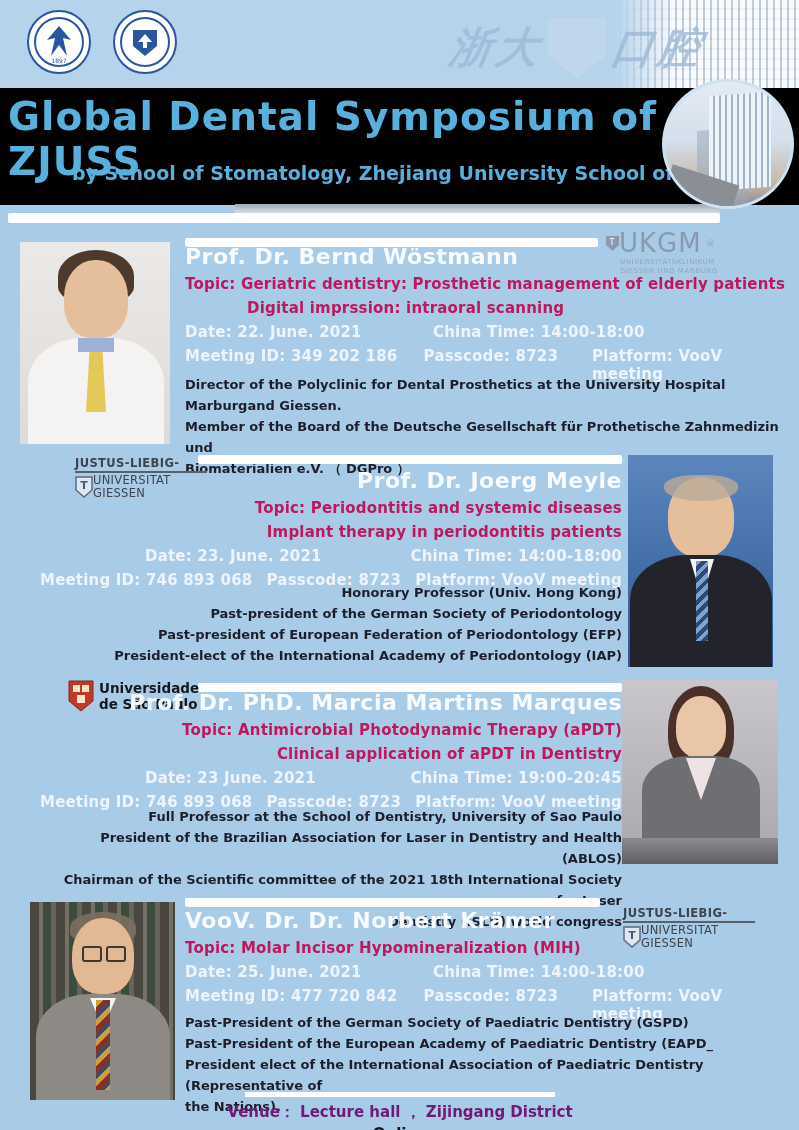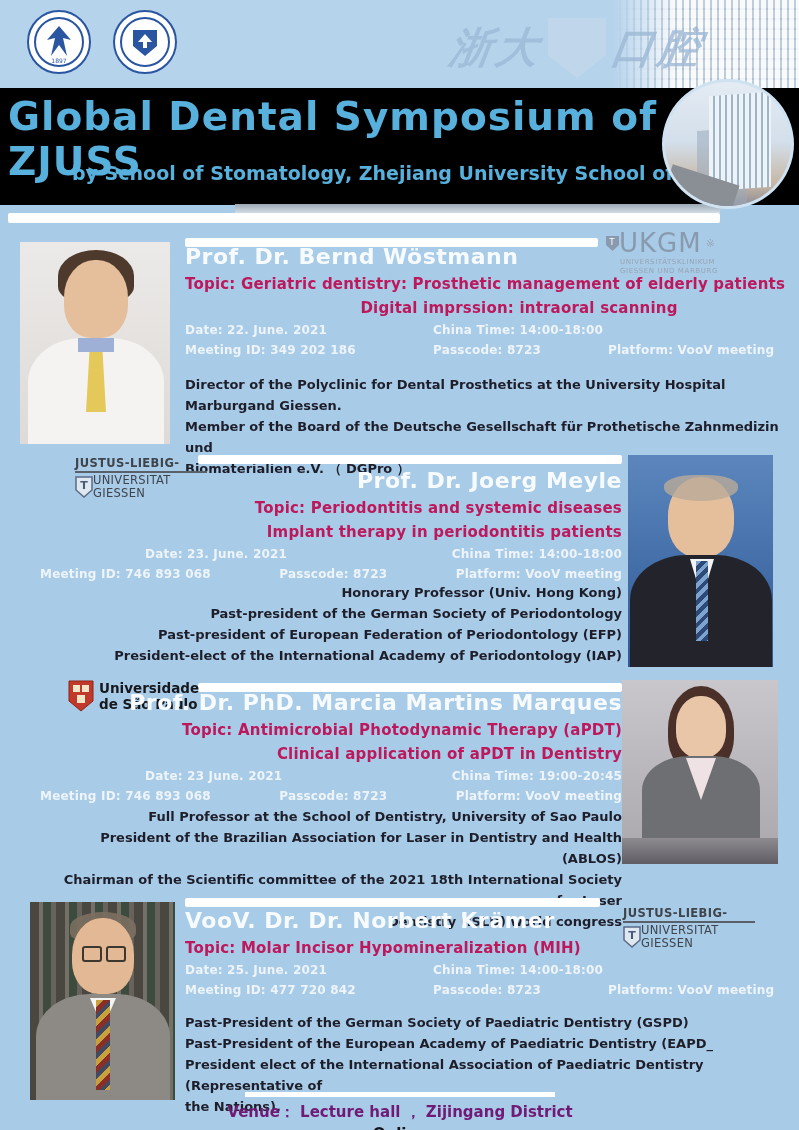--- a/index.html
+++ b/index.html
@@ -45,21 +45,21 @@
     background:linear-gradient(100deg,#8a8f96 40%,#b6a globe58 40%); background:#8a8f96; transform:rotate(18deg); }
   .divider-bar { position:absolute; left:8px; top:213px; width:712px; height:10px; background:#ffffff; border-radius:2px; }
 
   
   .speaker { position:absolute; left:0; width:799px; }
   .white-bar { position:absolute; height:9px; background:#ffffff; border-radius:2px; }
   .photo { position:absolute; overflow:hidden; }
   .info { position:absolute; }
   .name { font-size:22px; font-weight:bold; color:#f8fbfe; letter-spacing:.5px; }
   .line { font-size:15px; color:#be185d; font-weight:600; margin-top:6px; letter-spacing:.2px; }
-  .row { display:flex; margin-top:6px; font-size:12px; color:#eef4f9; font-weight:600; letter-spacing:.2px; }
+  .row { display:flex; margin-top:6px; font-size:15px; color:#eef4f9; font-weight:600; letter-spacing:.2px; }
   .row .c1 { width:248px; }
   .row .c2 { width:175px; }
   .row.sb { justify-content:space-between; }
   .bio { position:absolute; font-size:13px; line-height:21px; font-weight:600; color:#1e1e2a; }
   .al-r { text-align:right; }
 
   
   .ukgm { position:absolute; left:606px; top:0; width:140px; }
   .ukgm-brand { display:flex; align-items:center; font-size:26px; color:#8a9aae; letter-spacing:1px; }
   .ukgm-mark { font-size:11px; color:#9aa8ba; margin-left:4px; }
@@ -147,21 +147,21 @@
         </svg>
         <span>UKGM</span>
         <span class="ukgm-mark">※</span>
       </div>
       <div class="ukgm-sub">UNIVERSITÄTSKLINIKUM</div>
       <div class="ukgm-sub">GIESSEN UND MARBURG</div>
     </div>
     <div class="info" style="left:185px;top:16px;width:606px;">
       <div class="name">Prof. Dr. Bernd Wöstmann</div>
       <div class="line">Topic:  Geriatric dentistry: Prosthetic management of elderly patients</div>
-      <div class="line" style="padding-left:62px;text-align:center;">Digital imprssion: intraoral scanning</div>
+      <div class="line" style="padding-left:62px;">Digital imprssion: intraoral scanning</div>
       <div class="row">
         <span class="c1">Date: 22. June. 2021</span>
         <span>China Time: 14:00-18:00</span>
       </div>
       <div class="row">
         <span class="c1">Meeting ID: 349 202 186</span>
         <span class="c2">Passcode: 8723</span>
         <span>Platform: VooV meeting</span>
       </div>
     </div>

